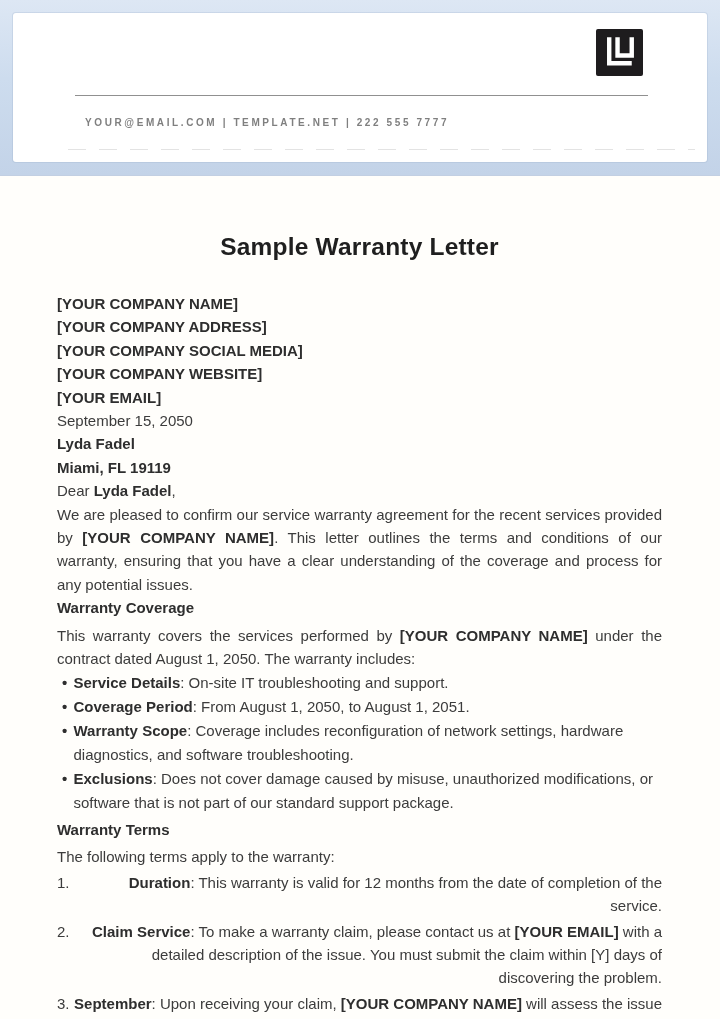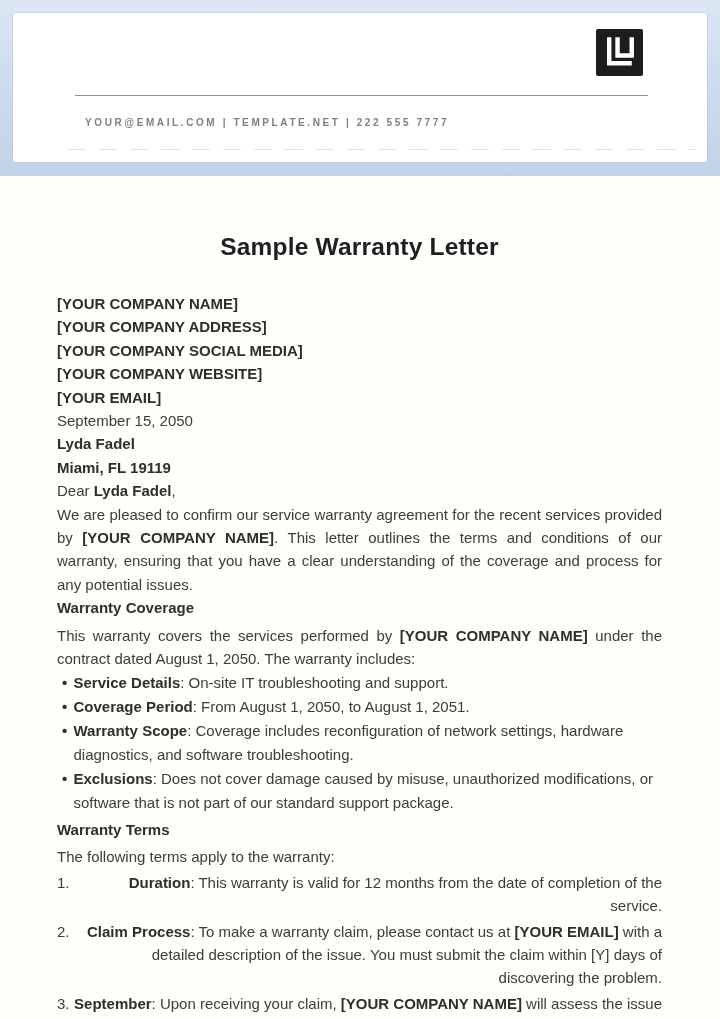--- a/index.html
+++ b/index.html
@@ -111,16 +111,16 @@
     <li><b>Coverage Period</b>: From August 1, 2050, to August 1, 2051.</li>
     <li><b>Warranty Scope</b>: Coverage includes reconfiguration of network settings, hardware diagnostics, and software troubleshooting.</li>
     <li><b>Exclusions</b>: Does not cover damage caused by misuse, unauthorized modifications, or software that is not part of our standard support package.</li>
   </ul>
 
   <p class="line head head-terms">Warranty Terms</p>
   <p class="para terms-intro">The following terms apply to the warranty:</p>
 
   <ol class="terms">
     <li><b>Duration</b>: This warranty is valid for 12 months from the date of completion of the service.</li>
-    <li><b>Claim Process</b>: To make a warranty claim, please contact us at <b>[YOUR EMAIL]</b> with a detailed description of the issue. You must submit the claim within [Y] days of discovering the problem.</li>
+    <li><b>Claim Service</b>: To make a warranty claim, please contact us at <b>[YOUR EMAIL]</b> with a detailed description of the issue. You must submit the claim within [Y] days of discovering the problem.</li>
     <li><b>September</b>: Upon receiving your claim, <b>[YOUR COMPANY NAME]</b> will assess the issue and determine whether it is covered under this warranty. If so, we will provide a solution which</li>
   </ol>
 </div>
 
 </body></html>

